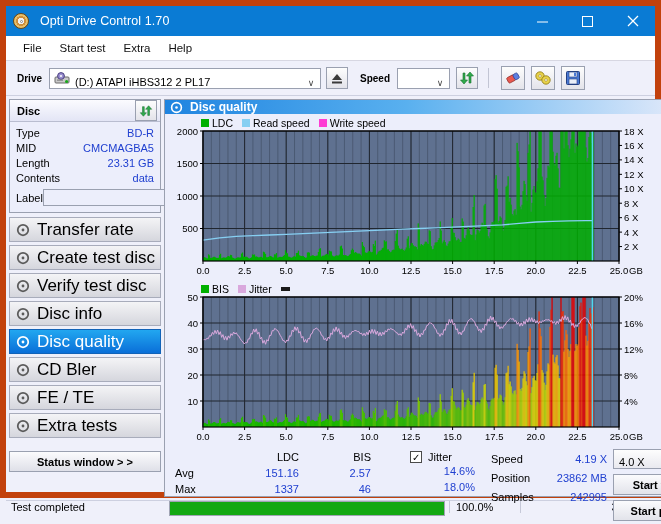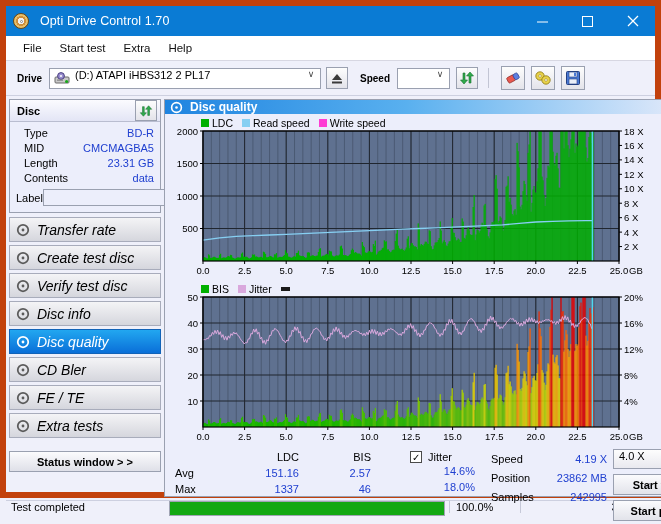--- a/index.html
+++ b/index.html
@@ -29,21 +29,21 @@
   
   .menubar{height:24px;background:#fff;display:flex;align-items:center;
            border-bottom:1px solid #d7d7e2;padding-left:8px;}
   .menubar span{padding:2px 9px;font-size:11.5px;color:#111;}
 
   
   .toolbar{height:34px;background:#eff0fa;display:flex;align-items:center;
            padding:0 6px;border-bottom:1px solid #cdd0e0;}
   .lbl{font-weight:bold;font-size:10px;margin:0 7px 0 5px;}
   .combo{height:21px;background:#fff;border:1px solid #9aa0b0;display:flex;
-         align-items:flex-start;box-sizing:border-box;position:relative;gap:28px;}
+         align-items:flex-end;box-sizing:border-box;position:relative;gap:28px;}
   .combo .txt{flex:1;padding-left:5px;font-size:11px;white-space:nowrap;overflow:hidden;}
   .combo .arw{width:18px;text-align:center;color:#444;font-size:9px;}
   #drive-combo{width:272px;}
   #drive-combo .txt{padding-left:25px;}
   .drv-ico{position:absolute;left:4px;top:3px;width:16px;height:13px;}
   #speed-combo{width:53px;}
   .tbtn{width:22px;height:22px;border:1px solid #9aa0b0;background:linear-gradient(#fdfdfd,#e3e3ea);
         margin-left:6px;display:flex;align-items:center;justify-content:center;box-sizing:border-box;}
   .eject{margin-left:5px;}
   .sep{width:1px;height:20px;background:#c2c5d4;margin:0 6px 0 10px;}
@@ -52,31 +52,31 @@
   
   .body{display:flex;height:404px;}
 
   
   .side{width:158px;padding:3px;box-sizing:border-box;}
   .disc-panel{border:1px solid #9aa0b0;background:#eceefb;box-sizing:border-box;}
   .disc-head{height:21px;background:linear-gradient(#fbfbff,#e3e5f5);
      border-bottom:1px solid #b9bdd0;display:flex;align-items:center;padding:0 3px;}
   .disc-head b{font-size:11px;flex:1;padding-left:4px;}
   .disc-rows{padding:3px 6px 4px 6px;}
-  .drow{display:flex;justify-content:space-between;height:15px;align-items:center;font-size:11px;margin-left:8px;}
+  .drow{display:flex;justify-content:space-between;height:15px;align-items:center;font-size:11px;}
   .drow .v{color:#2040d0;}
   .labelrow{display:flex;align-items:center;margin-top:2px;}
   .labelrow .k{width:36px;font-size:11px;}
   .lab-input{flex:1;height:17px;background:#eceefb;border:1px solid #9aa0b0;box-sizing:border-box;}
   .lab-btn{width:22px;height:21px;border:1px solid #9aa0b0;background:linear-gradient(#fdfdfd,#e3e3ea);
      margin-left:4px;display:flex;align-items:center;justify-content:center;box-sizing:border-box;}
   .navlist{margin-top:4px;}
   .nav{height:25px;margin-bottom:3px;border:1px solid #a8acbb;box-sizing:border-box;
        background:linear-gradient(#f4f4f6,#d5d6dd);display:flex;align-items:center;padding-left:6px;}
-  .nav .nt{font-size:14px;margin-left:7px;font-style:italic;}
+  .nav .nt{font-size:17px;margin-left:7px;}
   .nav.sel{background:linear-gradient(#22a7f0,#0a6fd8);border-color:#1163b8;}
   .nav.sel .nt{color:#fff;}
   .statusbtn{height:21px;margin-top:13px;border:1px solid #9aa0b0;box-sizing:border-box;
      background:linear-gradient(#fbfbfd,#dfe0e8);display:flex;align-items:center;justify-content:center;
      font-size:11px;font-weight:bold;}
 
   
   .main{flex:1;margin:3px 3px 3px 0;border:1px solid #9aa0b0;background:#eceefb;box-sizing:border-box;
         display:flex;flex-direction:column;}
   .main-head{height:20px;background:linear-gradient(90deg,#1f84e0 0%,#59b0ef 45%,#eceefb 100%);

